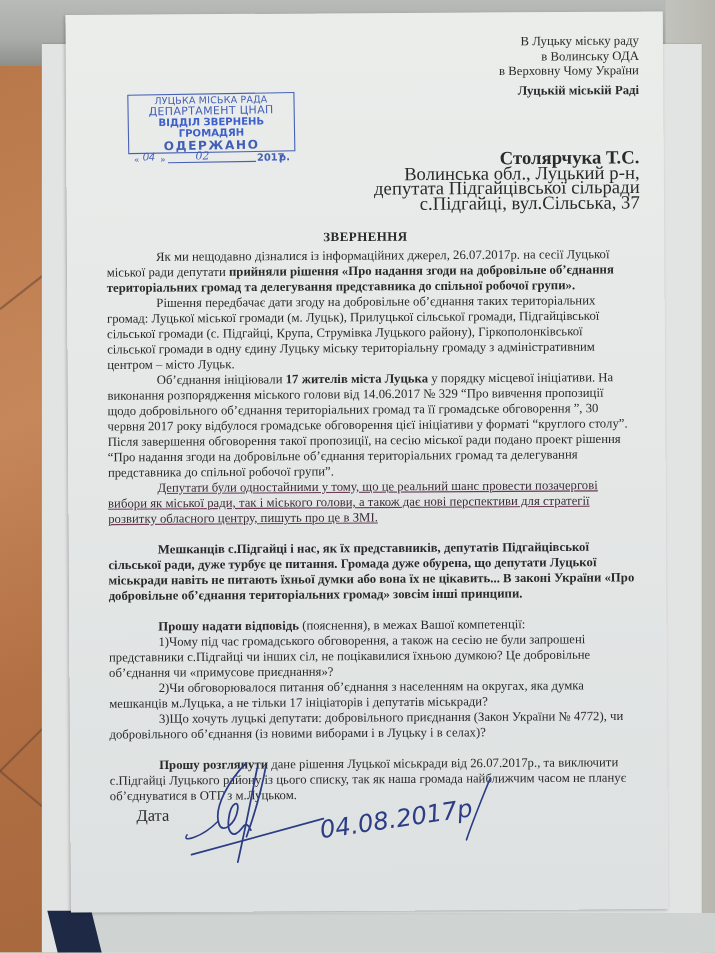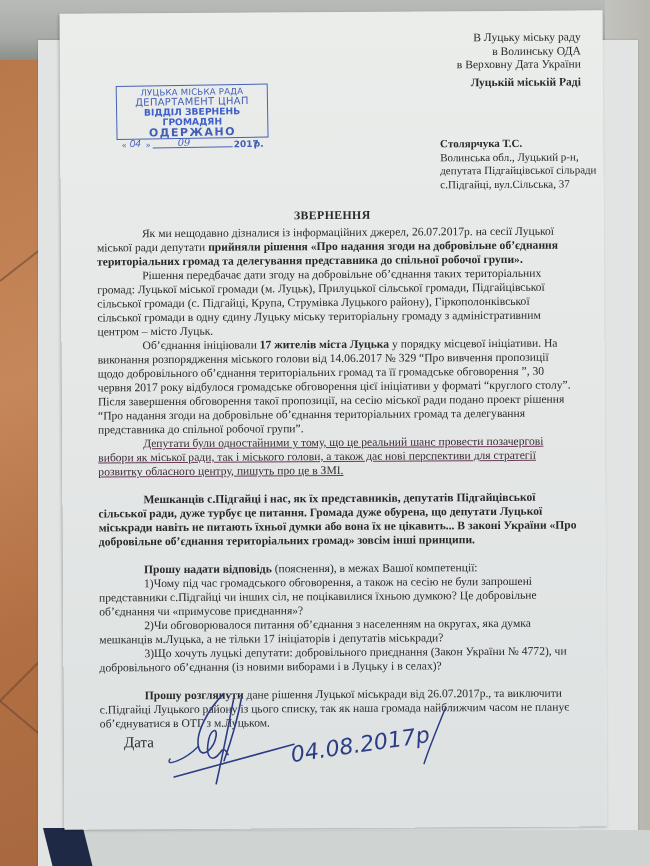--- a/index.html
+++ b/index.html
@@ -34,21 +34,21 @@
     background: linear-gradient(180deg, #ebedeb 0%, #e4e7e6 50%, #dde1e1 100%);
     box-shadow: -1px 1px 3px rgba(0,0,0,.25);
     transform: rotate(-0.35deg);
     color: #2a2a2c;
     font-size: 11.6px; line-height: 14px;
   }
   .addressee { position: absolute; right: 22px; top: 20px; text-align: right; font-size: 11.6px; line-height: 13.5px; }
   .addressee .to-line { display: block; }
   .addressee .bold { font-weight: bold; margin-top: 4px; display: block; }
 
-  .sender { position: absolute; right: 7px; top: 126px; font-size: 11px; line-height: 13.5px; }
+  .sender { position: absolute; right: 22px; top: 126px; text-align: right; font-size: 17px; line-height: 13.5px; }
   .sender span { display: block; }
   .sender .name { font-weight: bold; }
 
   .stamp {
     position: absolute; left: 56px; top: 72px; width: 150px; height: 52px;
     border: 1.5px solid #3a56b0; color: #3553b3;
     font-family: "DejaVu Sans", sans-serif; text-align: center;
     transform: rotate(-0.6deg);
     opacity: .92;
   }
@@ -91,35 +91,35 @@
 <div class="bg-right"></div>
 <div class="under-page"></div>
 <div class="lower-sheet"></div>
 <div class="navy"></div>
 
 <div class="page">
 
   <div class="addressee">
     <span class="to-line">В Луцьку міську раду</span>
     <span class="to-line">в Волинську ОДА</span>
-    <span class="to-line">в Верховну Дата України</span>
+    <span class="to-line">в Верховну Чому України</span>
     <span class="bold">Луцькій міській Раді</span>
   </div>
 
   <div class="stamp">
     <div class="l1">ЛУЦЬКА МІСЬКА РАДА</div>
     <div class="l2">ДЕПАРТАМЕНТ ЦНАП</div>
     <div class="l3">ВІДДІЛ ЗВЕРНЕНЬ ГРОМАДЯН</div>
     <div class="l4">ОДЕРЖАНО</div>
     <div class="date-row">
       <span class="q1">«</span>
       <span class="day">04</span>
       <span class="q2">»</span>
       <span class="uline"></span>
-      <span class="month">09</span>
+      <span class="month">02</span>
       <span class="year">2017</span>
       <span class="yr-suffix">р.</span>
     </div>
   </div>
 
   <div class="sender">
     <span class="name">Столярчука Т.С.</span>
     <span>Волинська обл., Луцький р-н,</span>
     <span>депутата Підгайцівської сільради</span>
     <span>с.Підгайці, вул.Сільська, 37</span>

